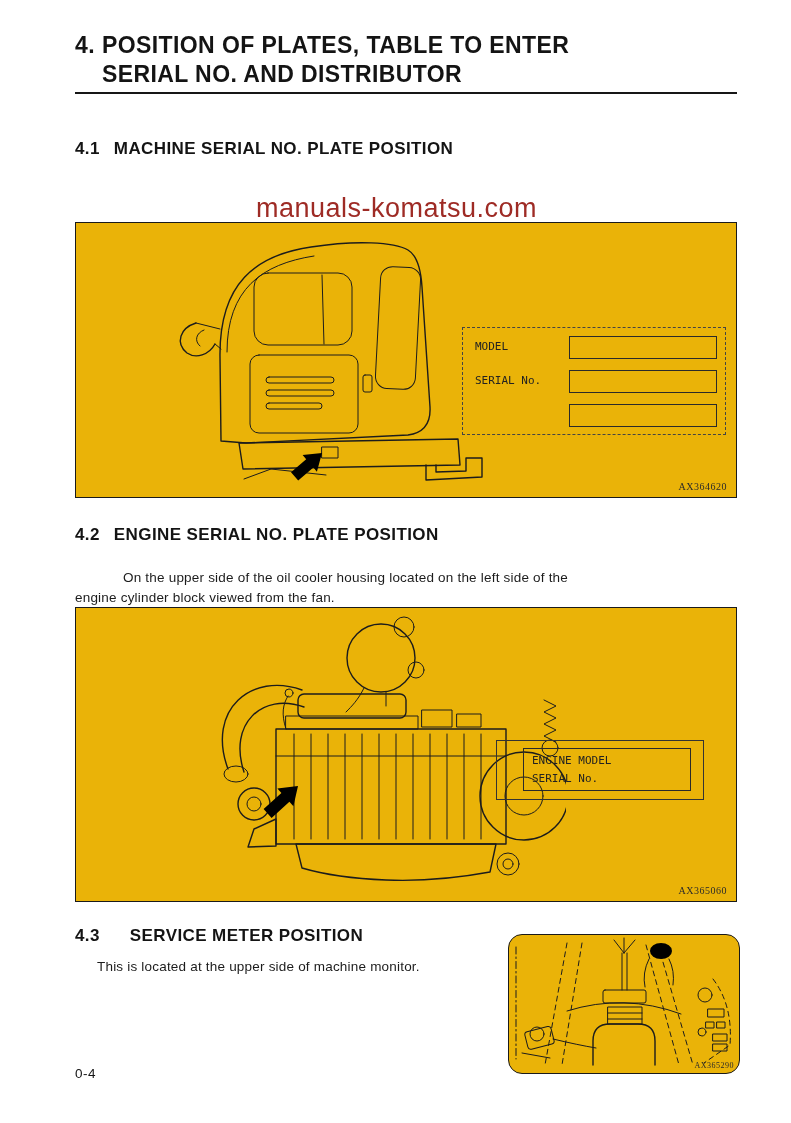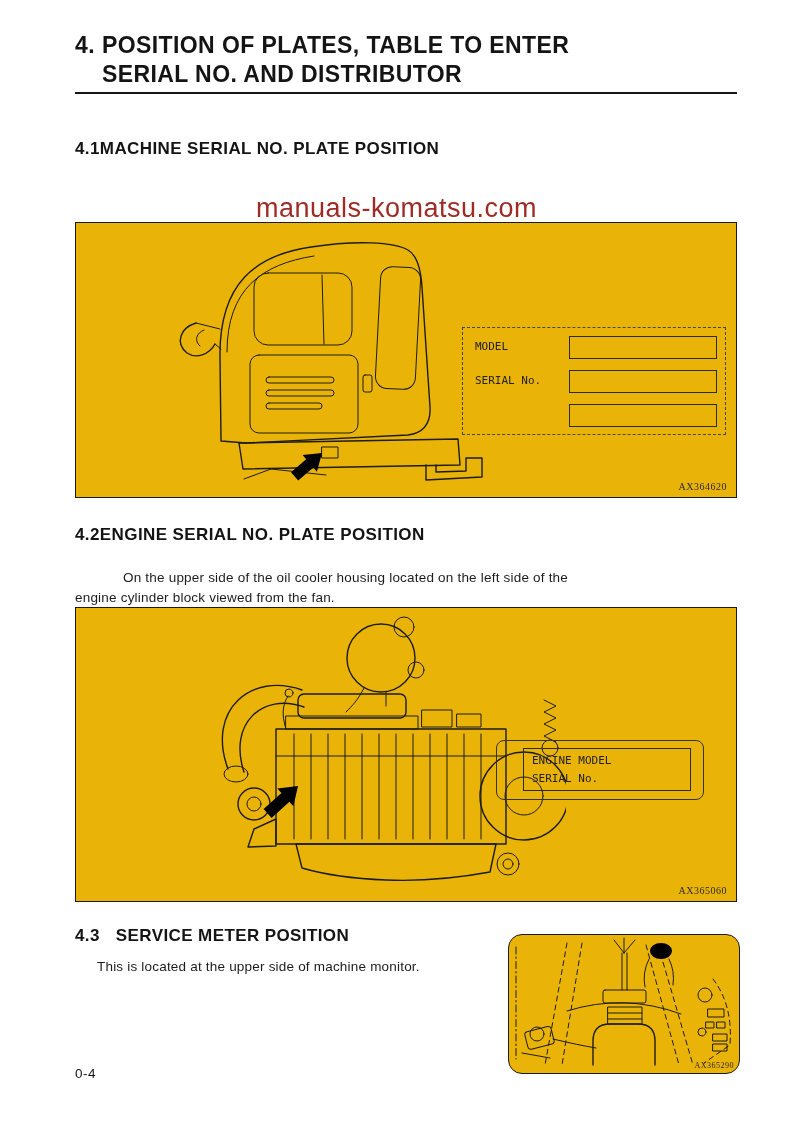--- a/index.html
+++ b/index.html
@@ -7,21 +7,21 @@
     position:relative;width:791px;height:1123px;background:#ffffff;
     font-family:"Liberation Sans",sans-serif;color:#141414;overflow:hidden;
     box-shadow:0 0 4px rgba(0,0,0,.3);
   }
   .title-block{position:absolute;left:75px;top:31px;width:662px;}
   .doc-title{display:flex;font-size:23px;font-weight:bold;letter-spacing:.4px;line-height:29px;margin:0;}
   .doc-title .tnum{width:27px;flex:0 0 auto;}
   .title-rule{position:absolute;left:75px;top:92px;width:662px;height:2px;background:#161616;}
 
   .sec-head{position:absolute;font-size:17px;font-weight:bold;letter-spacing:.4px;display:flex;}
-  .sec-head .snum{margin-right:0;}
+  .sec-head .snum{margin-right:14px;}
   .sec-body{position:absolute;font-size:13.5px;line-height:20px;letter-spacing:.2px;color:#1c1c1c;}
 
   .watermark{
     position:absolute;left:256px;top:193px;font-size:27px;letter-spacing:.5px;
     color:#9e2b25;z-index:5;white-space:nowrap;text-align:right;
   }
 
   .figure-box{position:absolute;border:1.5px solid #1a1a1a;background:#eab308;}
   #fig-machine{left:75px;top:222px;width:660px;height:274px;}
   #fig-engine{left:75px;top:607px;width:660px;height:293px;}
@@ -36,21 +36,21 @@
   .plate{position:absolute;}
   #machine-plate{left:386px;top:104px;width:262px;height:106px;border:1px dashed #444;}
   #machine-plate .plabel{position:absolute;left:12px;font-family:"DejaVu Sans Mono",monospace;font-size:11px;color:#222;}
   #machine-plate .plabel.model{top:12px;}
   #machine-plate .plabel.serial{top:46px;}
   #machine-plate .pfield{position:absolute;left:106px;width:146px;height:21px;border:1.2px solid #2a2a2a;}
   #machine-plate .pfield.f1{top:8px;}
   #machine-plate .pfield.f2{top:42px;}
   #machine-plate .pfield.f3{top:76px;}
 
-  #engine-plate{left:420px;top:132px;width:206px;height:58px;border:1.2px solid #333;border-radius:8px;text-decoration:underline;}
+  #engine-plate{left:420px;top:132px;width:206px;height:58px;border:1.2px solid #333;border-radius:0;text-decoration:underline;}
   #engine-plate .inner{
     position:absolute;left:26px;top:7px;width:168px;height:43px;border:1.2px solid #2a2a2a;
     font-family:"DejaVu Sans Mono",monospace;font-size:11px;color:#222;
     padding:3px 0 0 8px;box-sizing:border-box;line-height:18px;
   }
   .page-num{position:absolute;left:75px;top:1066px;font-size:13.5px;letter-spacing:.5px;}
   svg{position:absolute;}
   .ln{stroke:#1c1c1c;stroke-width:1.4;fill:none;stroke-linecap:round;stroke-linejoin:round;}
   .thin{stroke-width:1;}
   .dash{stroke-dasharray:5 4;}

